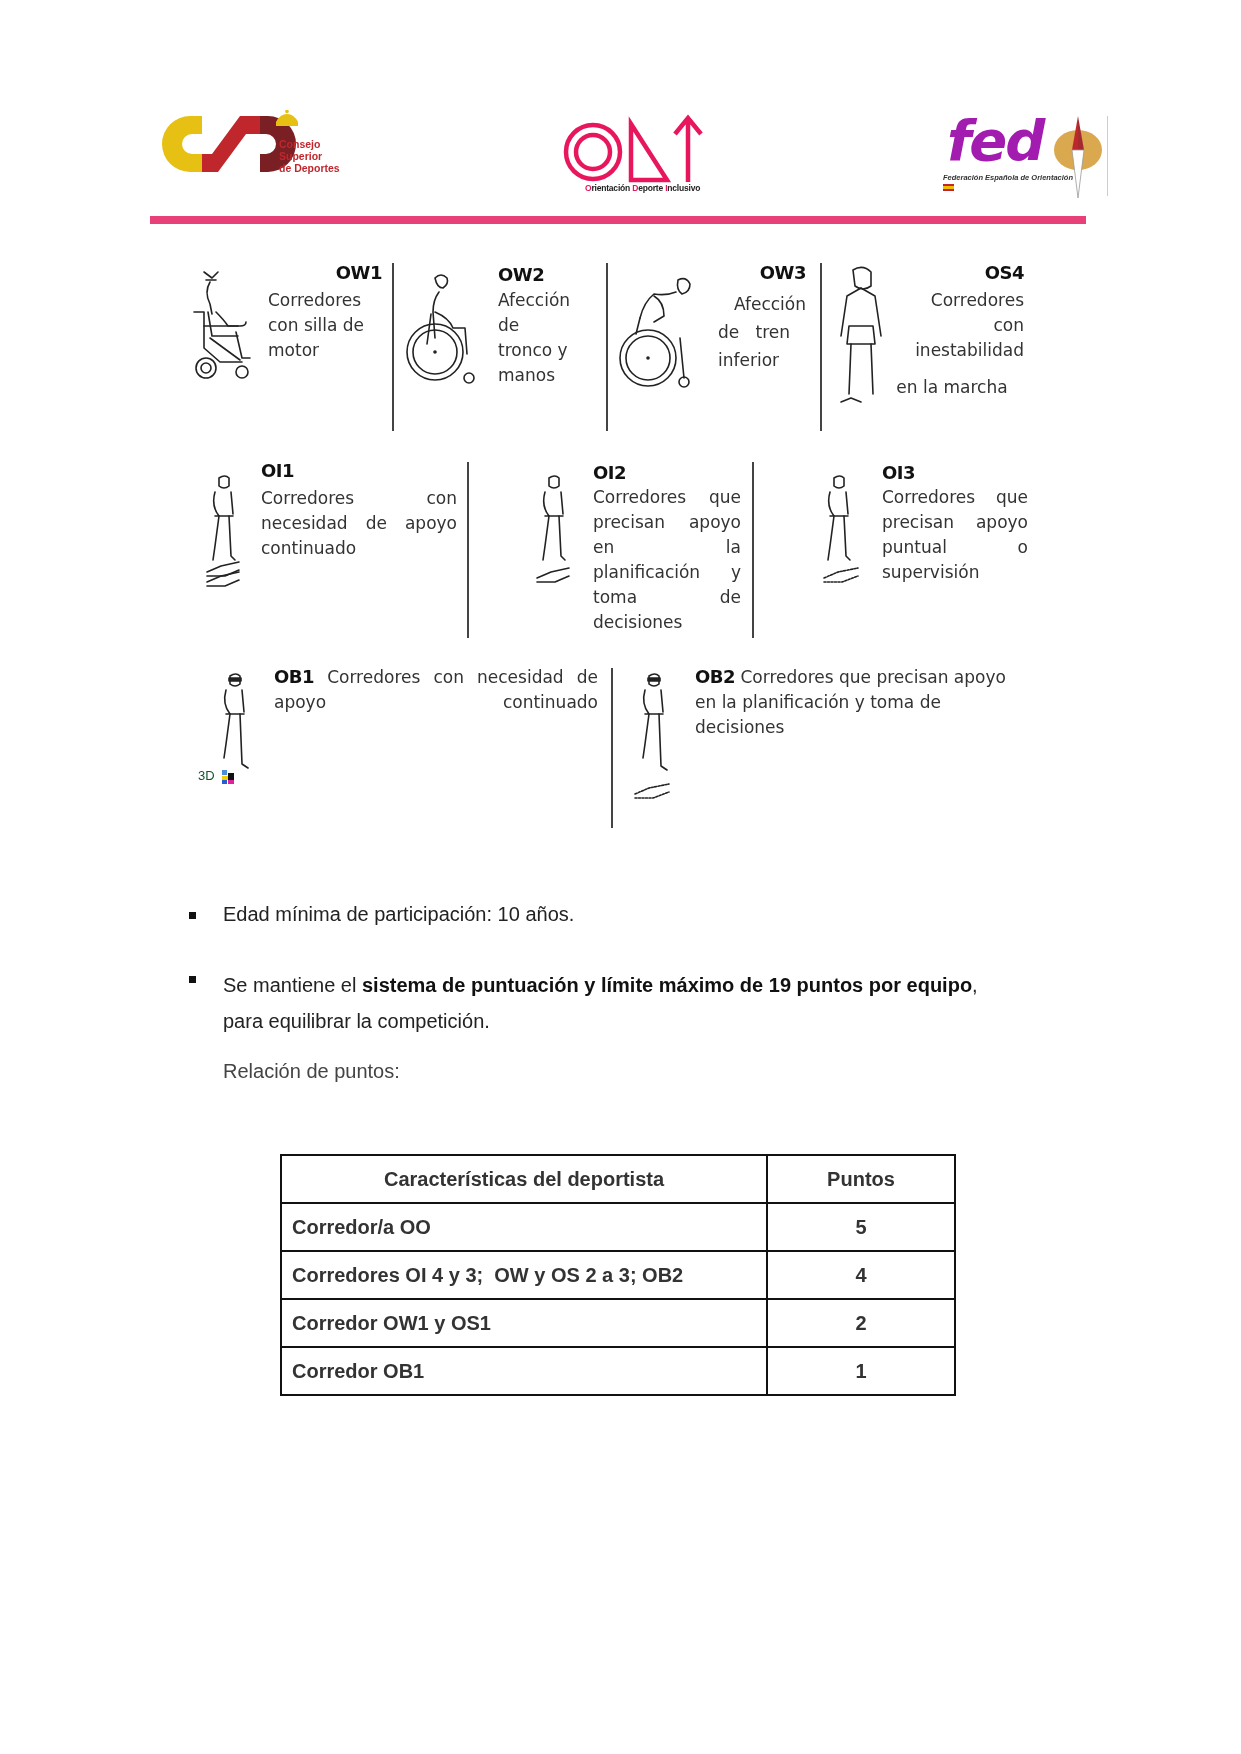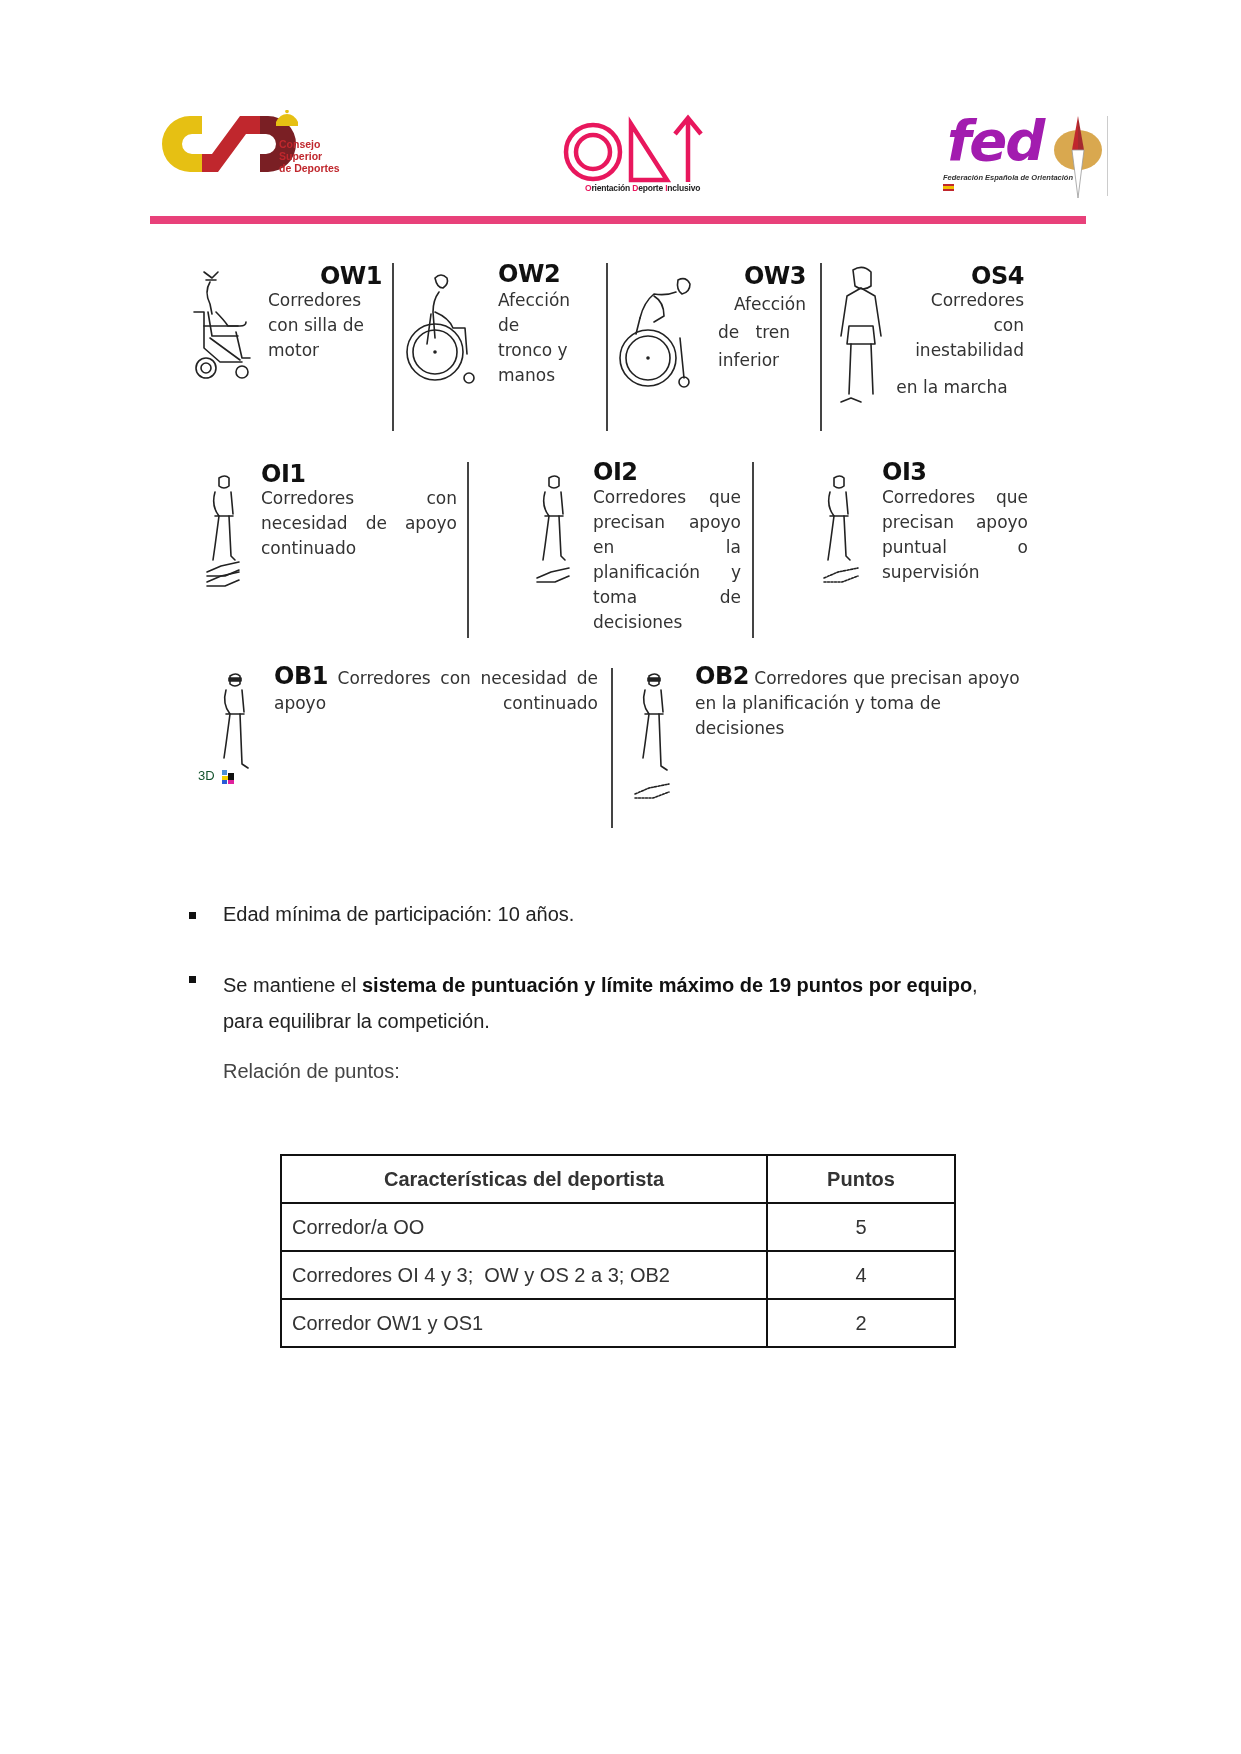--- a/index.html
+++ b/index.html
@@ -11,37 +11,37 @@
   .csd-text { left: 279px; top: 138px; color: #c0272d; font-size: 10.5px; line-height: 12px; font-weight: bold; }
   .odi-logo { left: 563px; top: 112px; width: 140px; height: 82px; }
   .odi-caption { left: 585px; top: 183px; font-size: 8.5px; font-weight: bold; color: #222; letter-spacing: -0.2px; white-space: nowrap; }
   .odi-caption .hl { color: #e8175d; }
   .fedo-word { left: 947px; top: 110px; font-family: "DejaVu Sans", sans-serif; font-weight: bold; font-style: italic; font-size: 56px; color: #a21caf; letter-spacing: -2px; line-height: 62px; }
   .fedo-caption { left: 943px; top: 173px; font-size: 7.5px; font-style: italic; font-weight: bold; color: #333; white-space: nowrap; }
 
   .pink-rule { left: 150px; top: 216px; width: 936px; height: 8px; background: #e8417a; }
 
   
-  .cat-title { font-family: "DejaVu Sans", sans-serif; font-weight: bold; font-size: 24px; color: #111; letter-spacing: -0.5px; }
+  .cat-title { font-family: "DejaVu Sans", sans-serif; font-weight: bold; font-size: 18px; color: #111; letter-spacing: -0.5px; }
   .cat-desc { font-family: "DejaVu Sans", sans-serif; font-size: 17px; color: #333; line-height: 25px; }
   .vline { background: #444; width: 2px; }
   .justify { text-align: justify; text-align-last: justify; }
   .right { text-align: right; }
 
   .fig { stroke: #222; fill: none; stroke-width: 1.6; stroke-linecap: round; stroke-linejoin: round; }
 
   
   .bullet { width: 7px; height: 7px; background: #111; }
   .para { font-family: "Liberation Sans", sans-serif; font-size: 20px; color: #222; }
   .para b { font-weight: bold; color: #111; text-align: center; }
   .muted { color: #444; }
 
   
   table.points { position: absolute; left: 280px; top: 1154px; width: 676px; border-collapse: collapse; font-family: "Liberation Sans", sans-serif; font-size: 20px; color: #333; }
-  table.points th, table.points td { border: 2px solid #111; height: 46px; padding: 0 10px; }
+  table.points th, table.points td { border: 2px solid #111; height: 46px; padding: 0 10px; font-weight: bold; }
   table.points th { font-weight: bold; text-align: center; color: #333; }
   table.points td.pts { text-align: center; }
   table.points th.c1 { width: 464px; }
 </style>
 </head>
 <body>
 
 <div class="abs" style="left:0;top:0;width:1241px;height:230px;">
 
   <svg class="abs csd-logo" viewBox="0 0 210 70">
@@ -295,14 +295,18 @@
       <td class="pts">5</td>
     </tr>
     <tr>
       <td style="white-space:pre;">Corredores OI 4 y 3;  OW y OS 2 a 3; OB2</td>
       <td class="pts">4</td>
     </tr>
     <tr>
       <td>Corredor OW1 y OS1</td>
       <td class="pts">2</td>
     </tr>
+    <tr>
+      <td>Corredor OB1</td>
+      <td class="pts">1</td>
+    </tr>
   </tbody>
 </table>
 
 </body></html>

